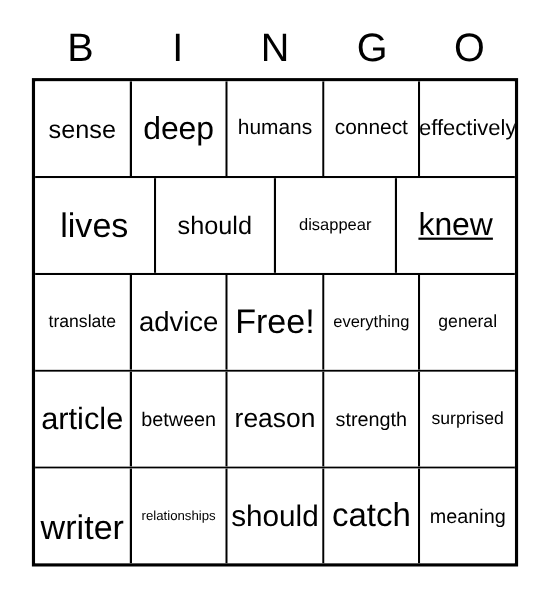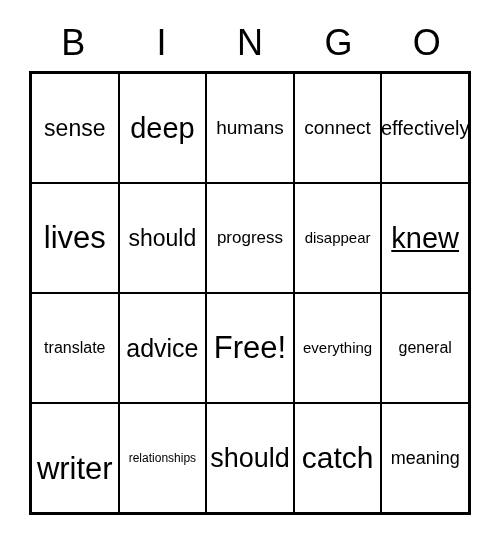--- a/index.html
+++ b/index.html
@@ -117,23 +117,20 @@
     </div>
 
     <div class="bingo-row">
       <div class="bingo-cell">
           <span class="cell-text" style="font-size: 31px;">lives</span>
         </div>
       <div class="bingo-cell">
           <span class="cell-text" style="font-size: 23px;">should</span>
         </div>
       <div class="bingo-cell">
-          <span class="cell-text" style="font-size: 17px;">progress</span>
-        </div>
-      <div class="bingo-cell">
           <span class="cell-text" style="font-size: 15px;">disappear</span>
         </div>
       <div class="bingo-cell">
           <span class="cell-text" style="font-size: 29px; text-decoration: underline;">knew</span>
         </div>
     </div>
 
     <div class="bingo-row">
       <div class="bingo-cell">
           <span class="cell-text" style="font-size: 16px;">translate</span>
@@ -145,20 +142,37 @@
           <span class="cell-text" style="font-size: 31px;">Free!</span>
         </div>
       <div class="bingo-cell">
           <span class="cell-text" style="font-size: 15px;">everything</span>
         </div>
       <div class="bingo-cell">
           <span class="cell-text" style="font-size: 16px;">general</span>
         </div>
     </div>
 
+    <div class="bingo-row">
+      <div class="bingo-cell">
+          <span class="cell-text" style="font-size: 28px;">article</span>
+        </div>
+      <div class="bingo-cell">
+          <span class="cell-text" style="font-size: 18px;">between</span>
+        </div>
+      <div class="bingo-cell">
+          <span class="cell-text" style="font-size: 24px;">reason</span>
+        </div>
+      <div class="bingo-cell">
+          <span class="cell-text" style="font-size: 18px;">strength</span>
+        </div>
+      <div class="bingo-cell">
+          <span class="cell-text" style="font-size: 16px;">surprised</span>
+        </div>
+    </div>
 
     <div class="bingo-row">
       <div class="bingo-cell">
           <span class="cell-text" style="font-size: 31px; margin-top: 23px;">writer</span>
         </div>
       <div class="bingo-cell">
           <span class="cell-text" style="font-size: 12px;">relationships</span>
         </div>
       <div class="bingo-cell">
           <span class="cell-text" style="font-size: 27px;">should</span>

